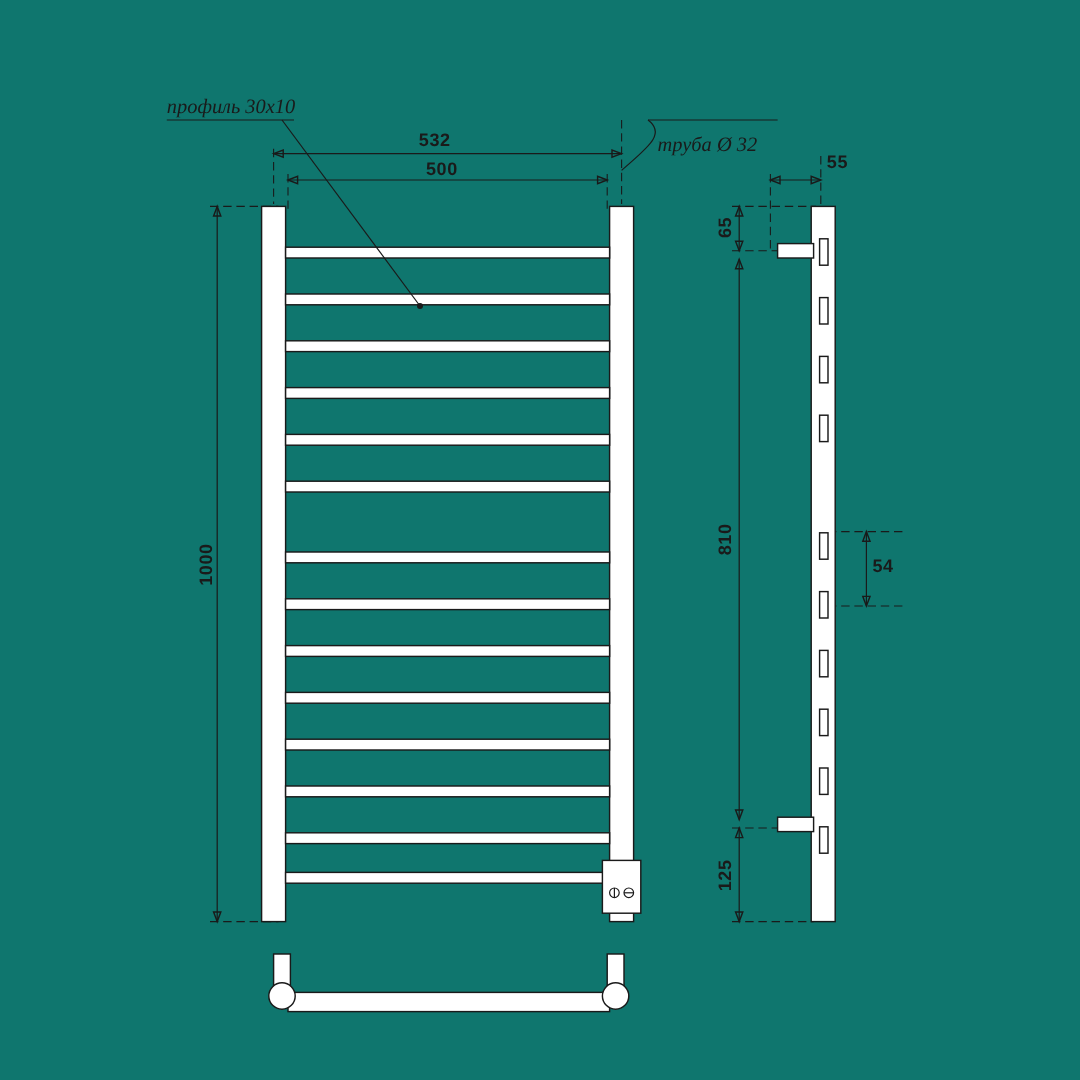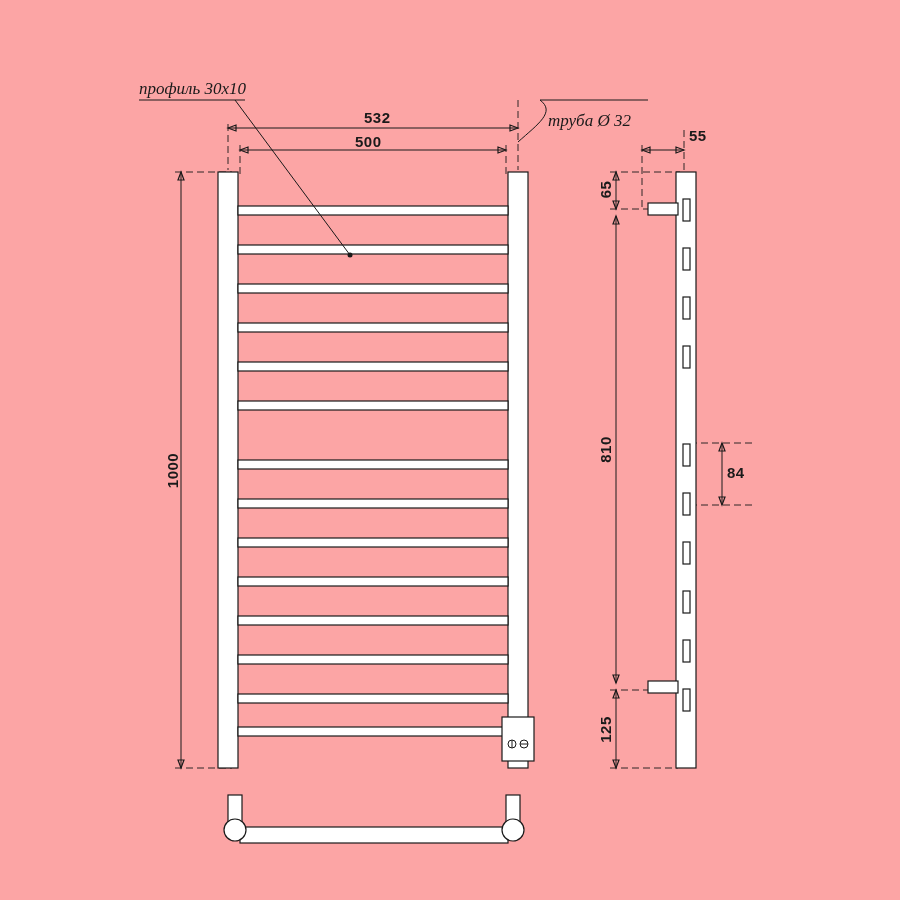--- a/index.html
+++ b/index.html
@@ -4,21 +4,21 @@
 <style>
   html, body {
     margin: 0;
     padding: 0;
     background: #ffffff;
   }
   #stage {
     position: relative;
     width: 900px;
     height: 900px;
-    background: #fca5a5;
+    background: #0f766e;
     font-family: "Liberation Serif", serif;
     overflow: hidden;
   }
   .lbl {
     position: absolute;
     color: #1a1a1a;
     white-space: nowrap;
     line-height: 1;
   }
   .dim-num {
@@ -205,29 +205,29 @@
       <rect class="fillbody" x="648" y="203" width="30" height="12"></rect>
       <rect class="fillbody" x="648" y="681" width="30" height="12"></rect>
     </g>
 
   </svg>
 
   <div class="lbl callout-txt" style="left:139px; top:80px;">профиль  30x10</div>
 
   <div class="lbl callout-txt" style="left:548px; top:80px;margin-top:32px;">труба Ø 32</div>
 
-  <div class="lbl dim-num" style="left:364px; top:110px;">532</div>
+  <div class="lbl dim-num" style="left:349px; top:110px;">532</div>
 
   <div class="lbl dim-num" style="left:355px; top:134px;text-align:right;">500</div>
 
   <div class="lbl dim-num vert" style="left:142px; top:463px; width:60px; text-align:center;">1000</div>
 
   <div class="lbl dim-num" style="left:651px; top:128px;margin-left:38px;">55</div>
 
   <div class="lbl dim-num vert" style="left:585px; top:182px; width:40px; text-align:center;">65</div>
 
   <div class="lbl dim-num vert" style="left:581px; top:442px; width:48px; text-align:center;">810</div>
 
-  <div class="lbl dim-num" style="left:727px; top:465px;">84</div>
+  <div class="lbl dim-num" style="left:727px; top:465px;">54</div>
 
   <div class="lbl dim-num vert" style="left:581px; top:722px; width:48px; text-align:center;">125</div>
 
 </div>
 
 </body></html>

